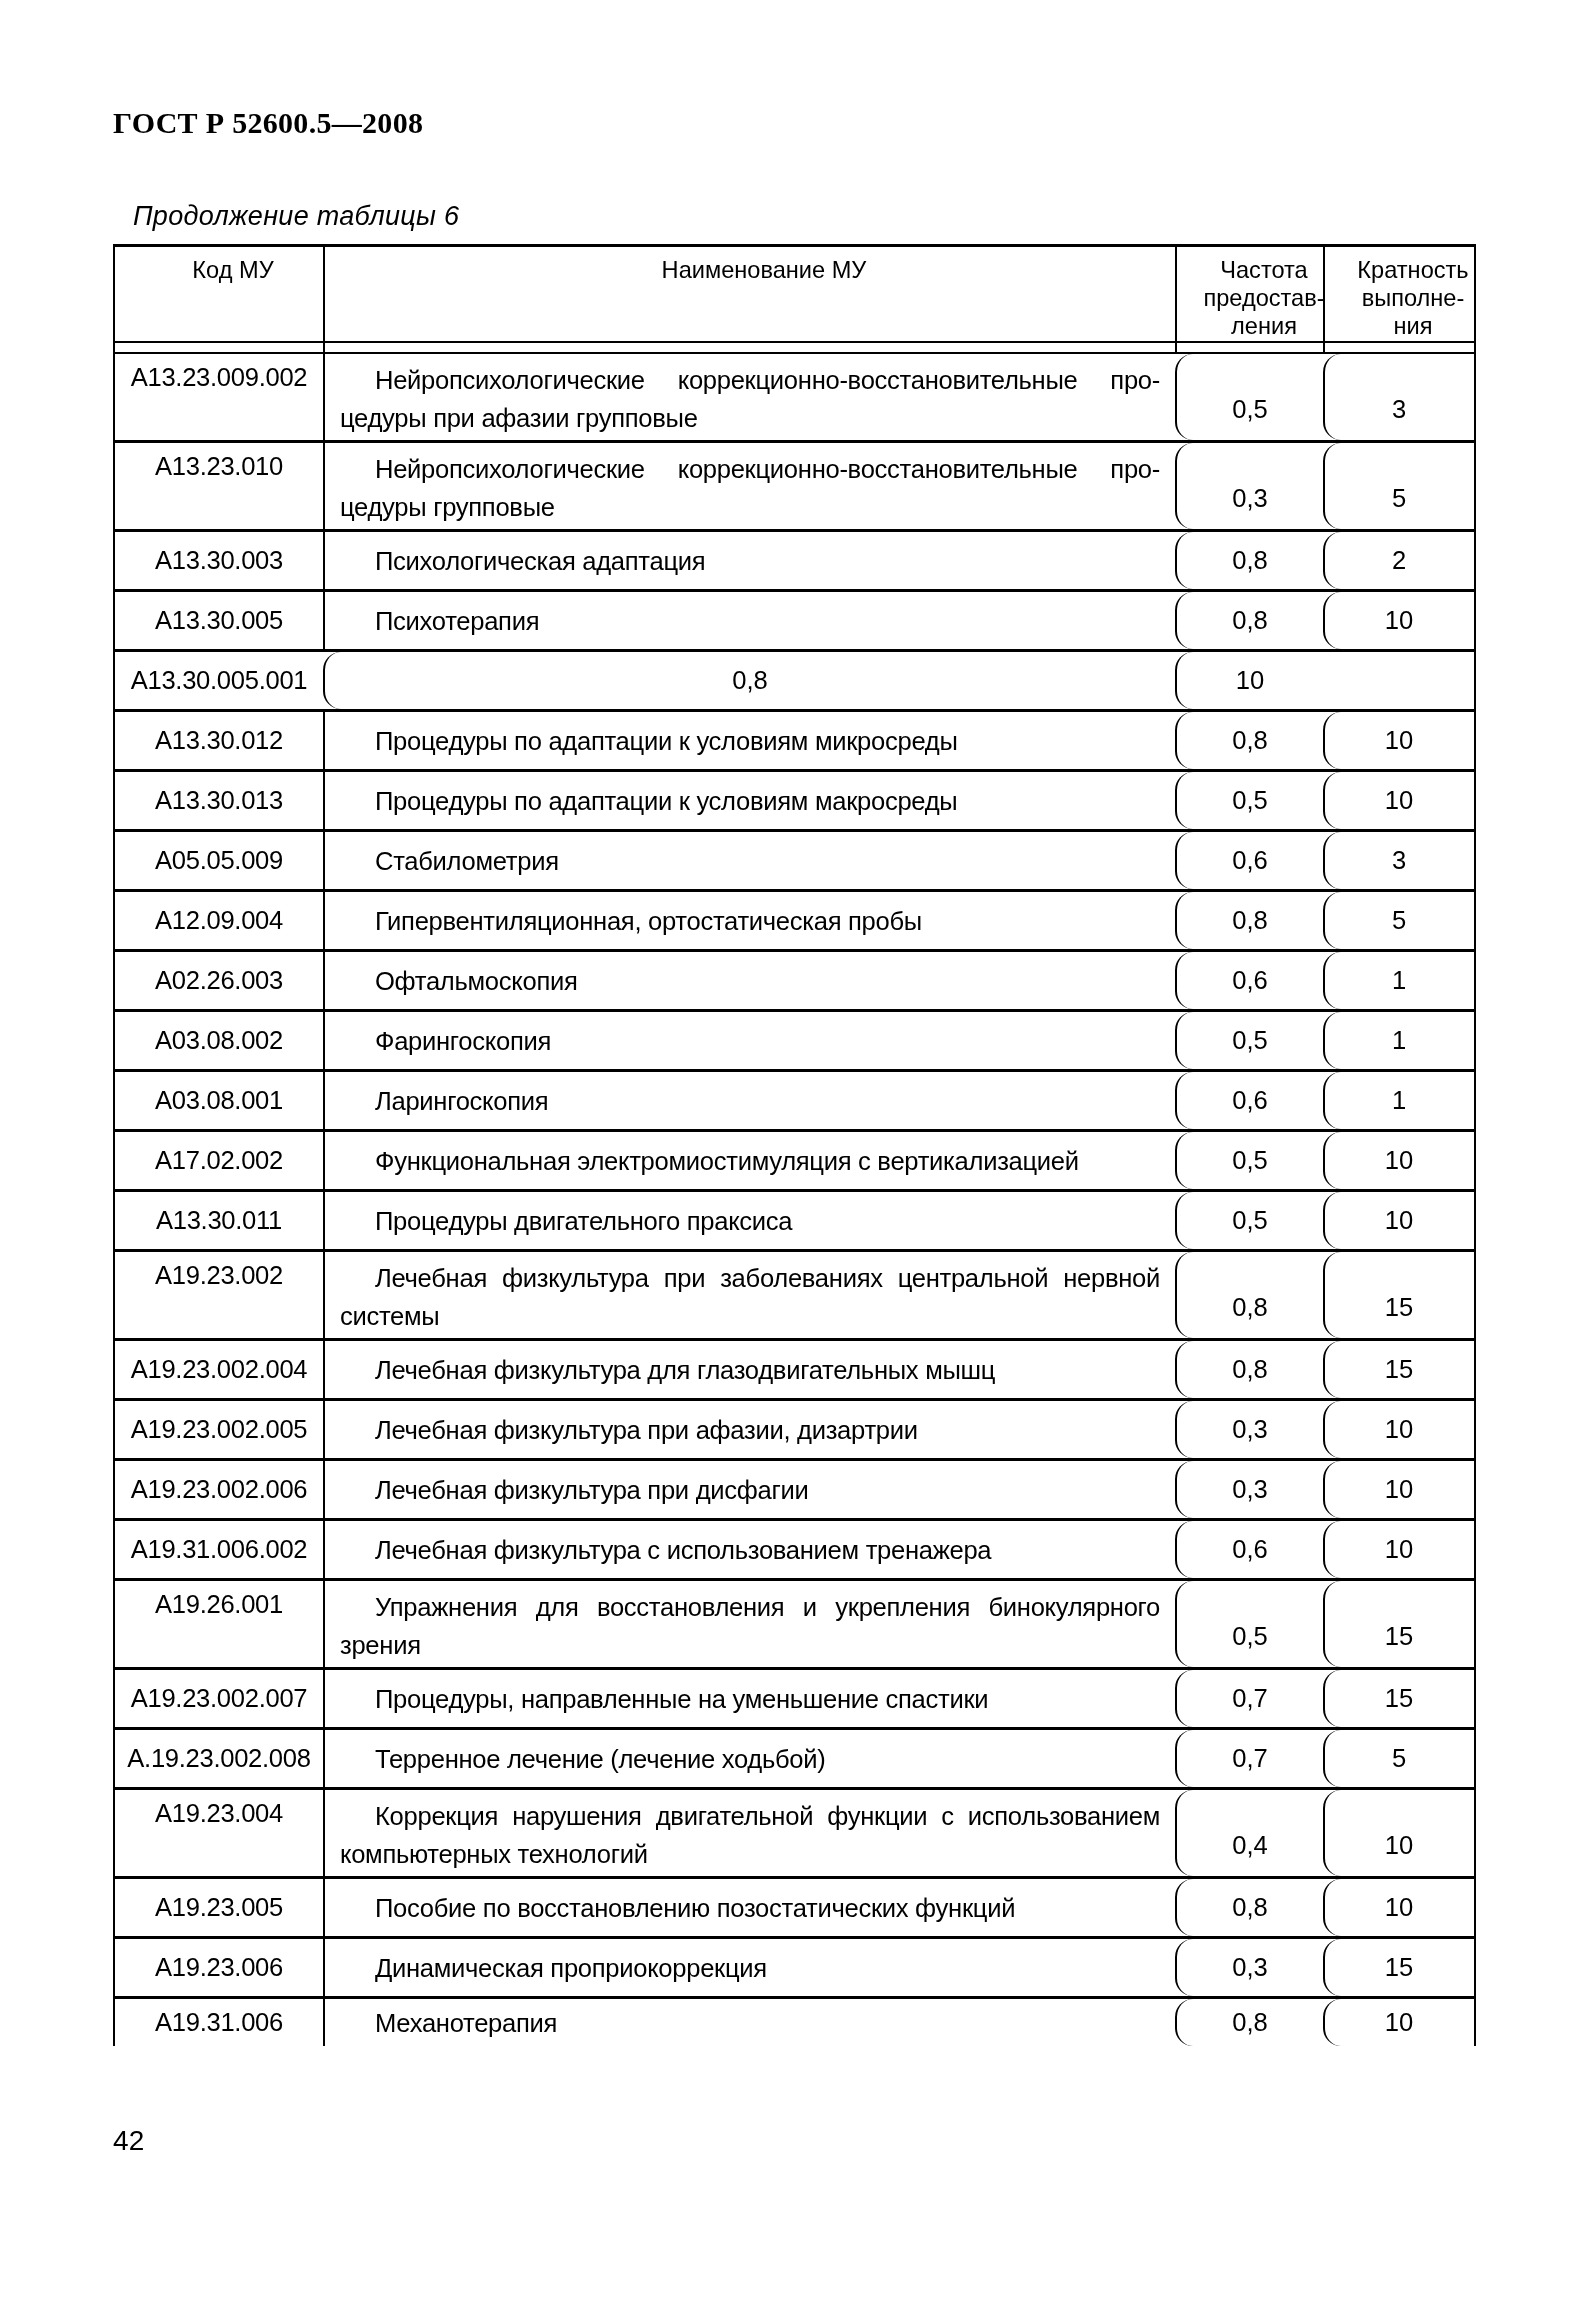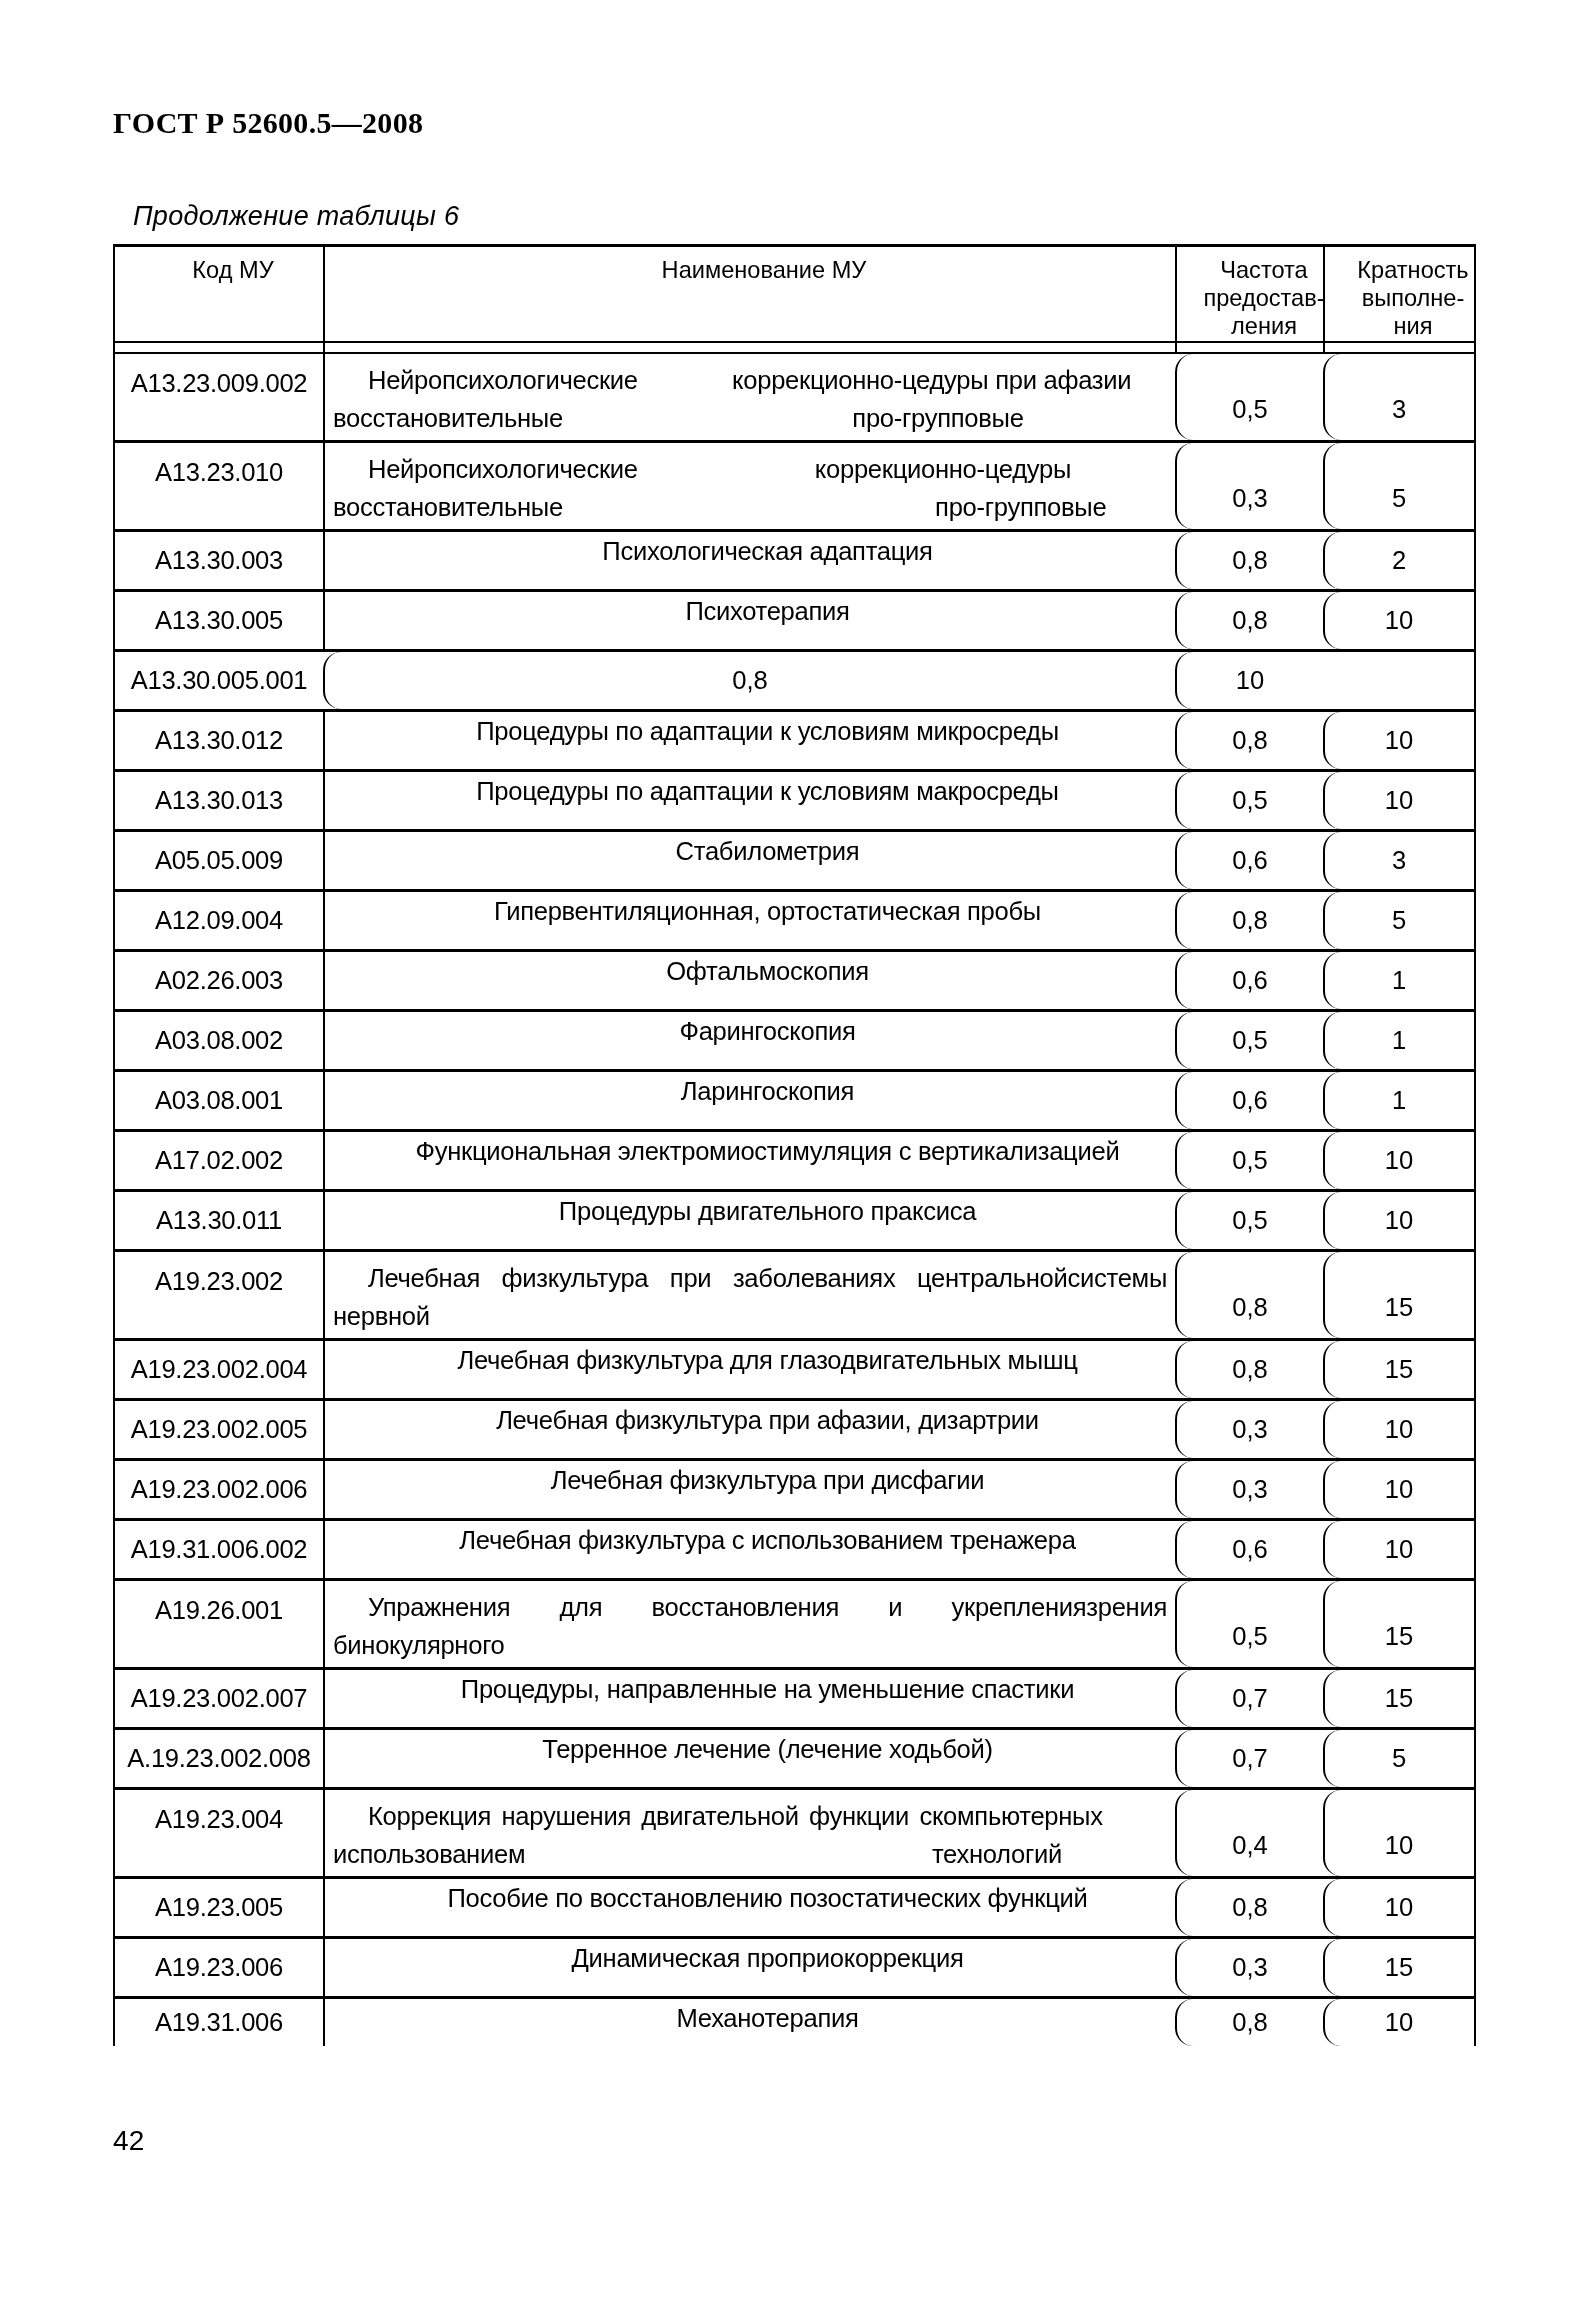--- a/index.html
+++ b/index.html
@@ -41,25 +41,25 @@
   .spacer-row { height: 9.4px; border-bottom: 2px solid #000; }
 
   .row { border-bottom: 3.4px solid #000; font-size: 25.6px; height: 57px; }
   .row.two { height: 86px; }
   .row.last { height: 47px; border-bottom: none; }
 
   .cell-code {
     display: flex; justify-content: center; align-items: center;
     letter-spacing: -0.3px; white-space: nowrap;
   }
-  .row.two .cell-code { align-items: flex-start; padding-top: 15px; }
+  .row.two .cell-code { align-items: flex-start; padding-top: 9px; }
 
   .cell-name {
-    display: flex; flex-direction: row; justify-content: center;
-    padding: 0 8px; letter-spacing: -0.3px; line-height: 38px;
+    display: flex; flex-direction: column; justify-content: center;
+    padding: 0 15px; letter-spacing: -0.3px; line-height: 38px;
   }
   .row.two .cell-name { justify-content: flex-start; padding-top: 6.7px; }
   .cell-name .line { text-indent: 35px; white-space: normal; }
   .row.two .cell-name .line:first-child { text-align: justify; text-align-last: justify; }
   .row.two .cell-name .line + .line { text-indent: 0; }
 
   .cell-val { display: flex; justify-content: center; align-items: center; border-radius: 18px; }
   .row.two .cell-val { align-items: flex-end; padding-bottom: 16px; }
 
   .page-number {

